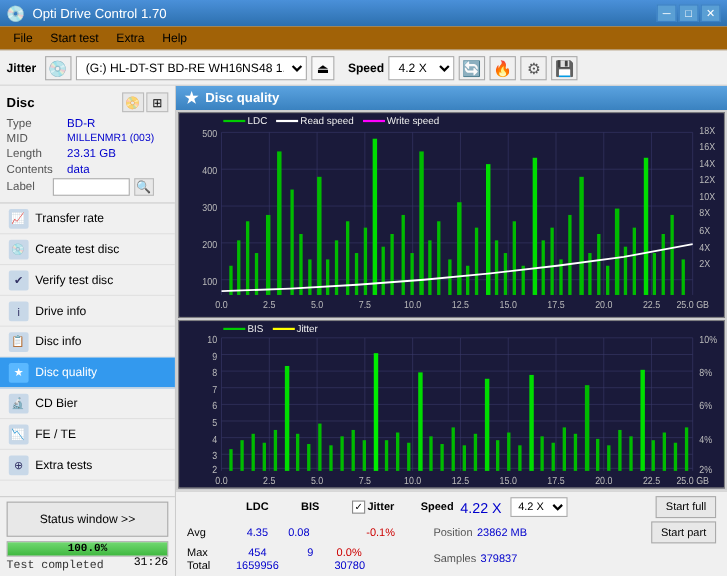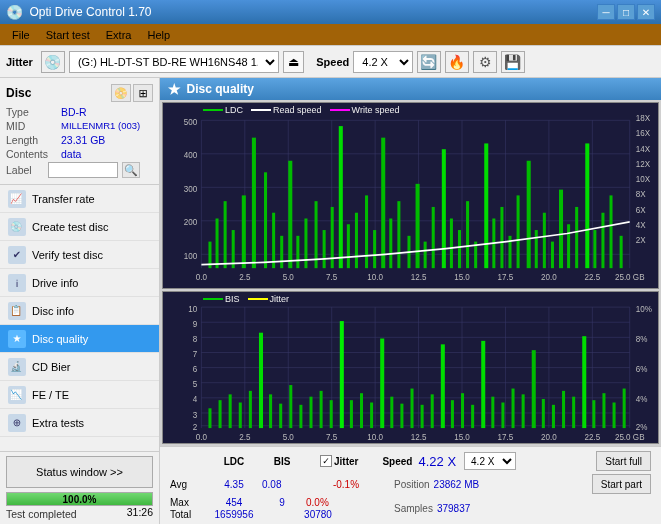--- a/index.html
+++ b/index.html
@@ -194,21 +194,21 @@
     .status-window-btn {
       width: 100%;
       height: 32px;
       background: #e8e8e8;
       border: 1px solid #aaa;
       cursor: pointer;
       font-size: 11px;
       display: flex; align-items: center; justify-content: center;
     }
 
-    .progress-area { margin-top: 4px; }
+    .progress-area { margin-top: 4px; font-family: Liberation Mono, monospace; }
     .progress-bar-container {
       width: 100%;
       height: 14px;
       background: #ddd;
       border: 1px solid #aaa;
       position: relative;
     }
     .progress-bar-fill {
       height: 100%;
       background: linear-gradient(to bottom, #70d870, #40b840);

